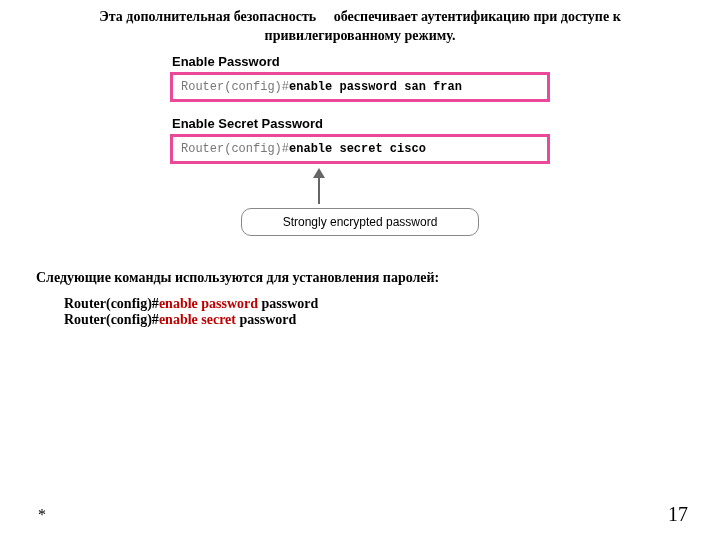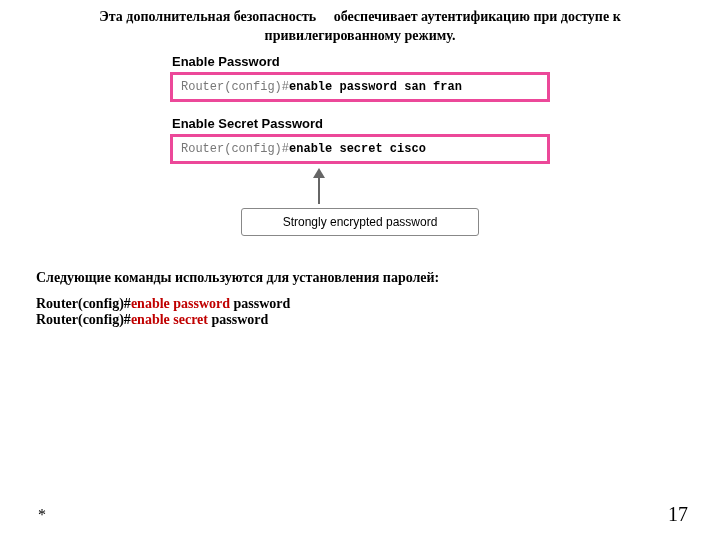--- a/index.html
+++ b/index.html
@@ -75,37 +75,38 @@
     width: 0;
     height: 0;
     border-left: 6px solid transparent;
     border-right: 6px solid transparent;
     border-bottom: 10px solid #666;
   }
   .pill {
     margin: 0 auto;
     width: 220px;
     border: 1px solid #888;
-    border-radius: 3px;
+    border-radius: 10px;
     background: #fff;
     text-align: center;
     font-family: Arial, Helvetica, sans-serif;
     font-size: 12px;
     padding: 6px 8px;
   }
   .section-label {
     font-weight: bold;
     font-size: 14px;
     margin-top: 34px;
   }
   .cmdline {
     font-weight: bold;
     font-size: 14px;
     margin-top: 10px;
     font-family: "Times New Roman", Times, serif;
+    margin-left: 28px;
   }
   .cmdline .red { color: #c00000; }
   .footer-star {
     position: absolute;
     left: 38px;
     bottom: 16px;
     font-size: 16px;
   }
   .footer-page {
     position: absolute;

